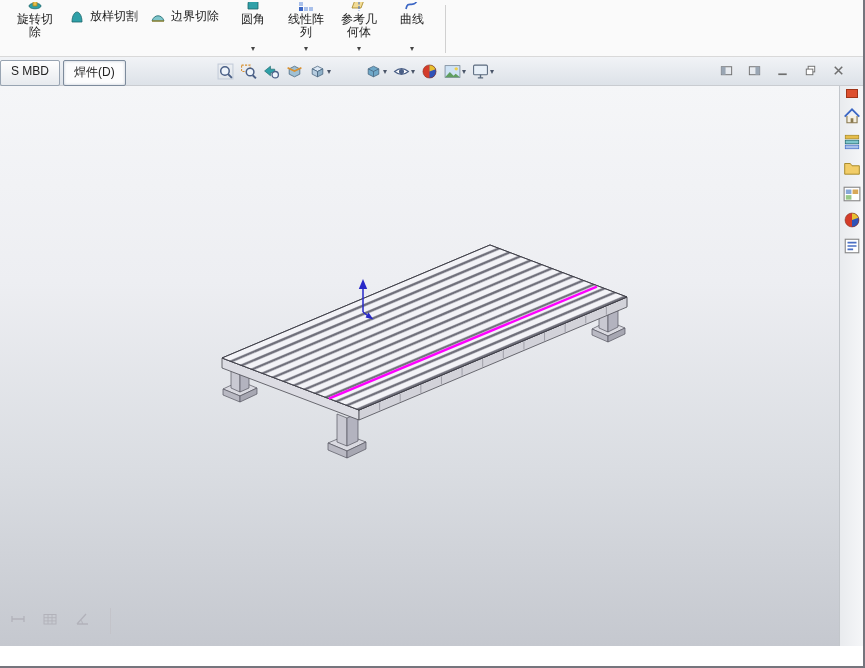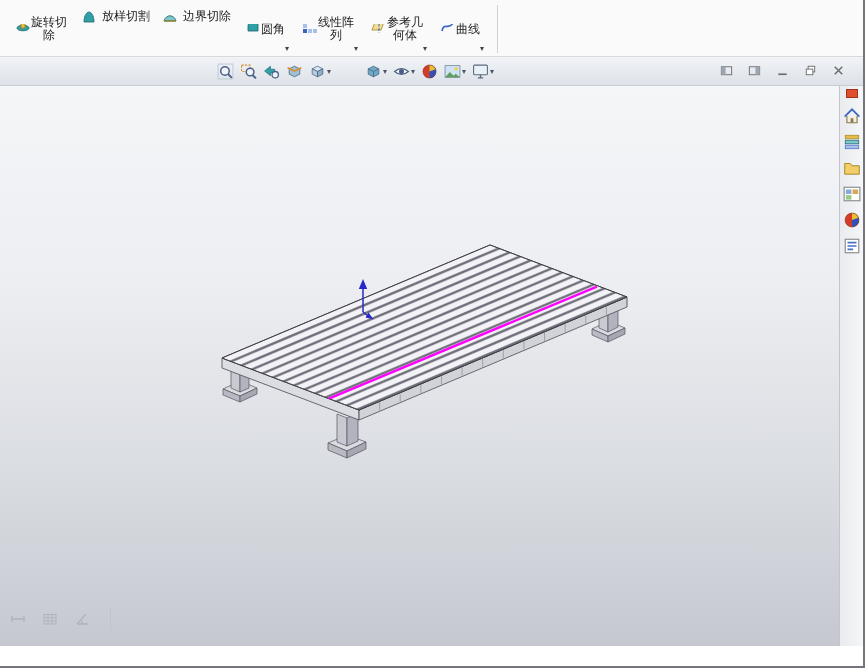--- a/index.html
+++ b/index.html
@@ -5,21 +5,21 @@
   *{box-sizing:border-box;margin:0;padding:0}
   html,body{width:865px;height:668px;overflow:hidden}
   body{font-family:"Liberation Sans","DejaVu Sans",sans-serif;background:#fff;}
   #app{position:relative;width:865px;height:668px;background:#fff;overflow:hidden;
        border-right:2px solid #75757d;border-bottom:2px solid #75757d;}
 
   
   .ribbon{position:absolute;left:0;top:0;width:100%;height:57px;background:#fafafa;
           border-bottom:1px solid #d9d9d9;display:flex;align-items:stretch;
           padding:2px 0 0 12px;gap:7px;}
-  .rb-big{display:flex;flex-direction:row;align-items:center;min-width:46px;height:53px;
+  .rb-big{display:flex;flex-direction:column;align-items:center;min-width:46px;height:53px;
           padding:0 3px;font-size:12px;color:#1c1c1c;cursor:default;}
   .rb-big .icon{width:16px;height:10px;overflow:hidden;position:relative;}
   .rb-big .icon svg{width:16px;height:16px;display:block;margin-top:-6px;}
   .rb-blbl{text-align:center;line-height:13px;margin-top:1px;white-space:nowrap;}
   .rb-arr{font-size:8px;color:#444;line-height:8px;margin-top:auto;padding-bottom:2px;}
   .rb-stack{display:flex;gap:4px;padding-top:4px;}
   .rb-small{display:flex;align-items:center;gap:5px;font-size:12px;color:#1c1c1c;height:21px;
             padding:0 4px;white-space:nowrap;}
   .rb-sep{width:1px;background:#d0d0d0;margin:3px 3px;}
   .icon{display:inline-block;width:16px;height:16px;flex:0 0 auto;}
@@ -153,20 +153,24 @@
         </span>
         <div class="rb-blbl">
           <div>曲线</div>
         </div>
         <span class="rb-arr">▾</span>
       </div>
       <div class="rb-sep"></div>
     </div>
 
   <div class="tabband">
+    <div class="tabs">
+        <div class="tab">S MBD</div>
+        <div class="tab active">焊件(D)</div>
+      </div>
     <div class="huds">
         <div class="hud">
           <span class="icon">
             <svg viewBox="0 0 16 16" width="100%" height="100%">
               <rect x="1" y="1" width="14" height="14" fill="none" stroke="#c3ccd9"></rect>
               <circle cx="7.5" cy="7.5" r="4" fill="#eef4fb" stroke="#4a5f86" stroke-width="1.4"></circle>
               <path d="M10.5 10.5L14 14" stroke="#4a5f86" stroke-width="1.8"></path>
             </svg>
           </span>
         </div>

